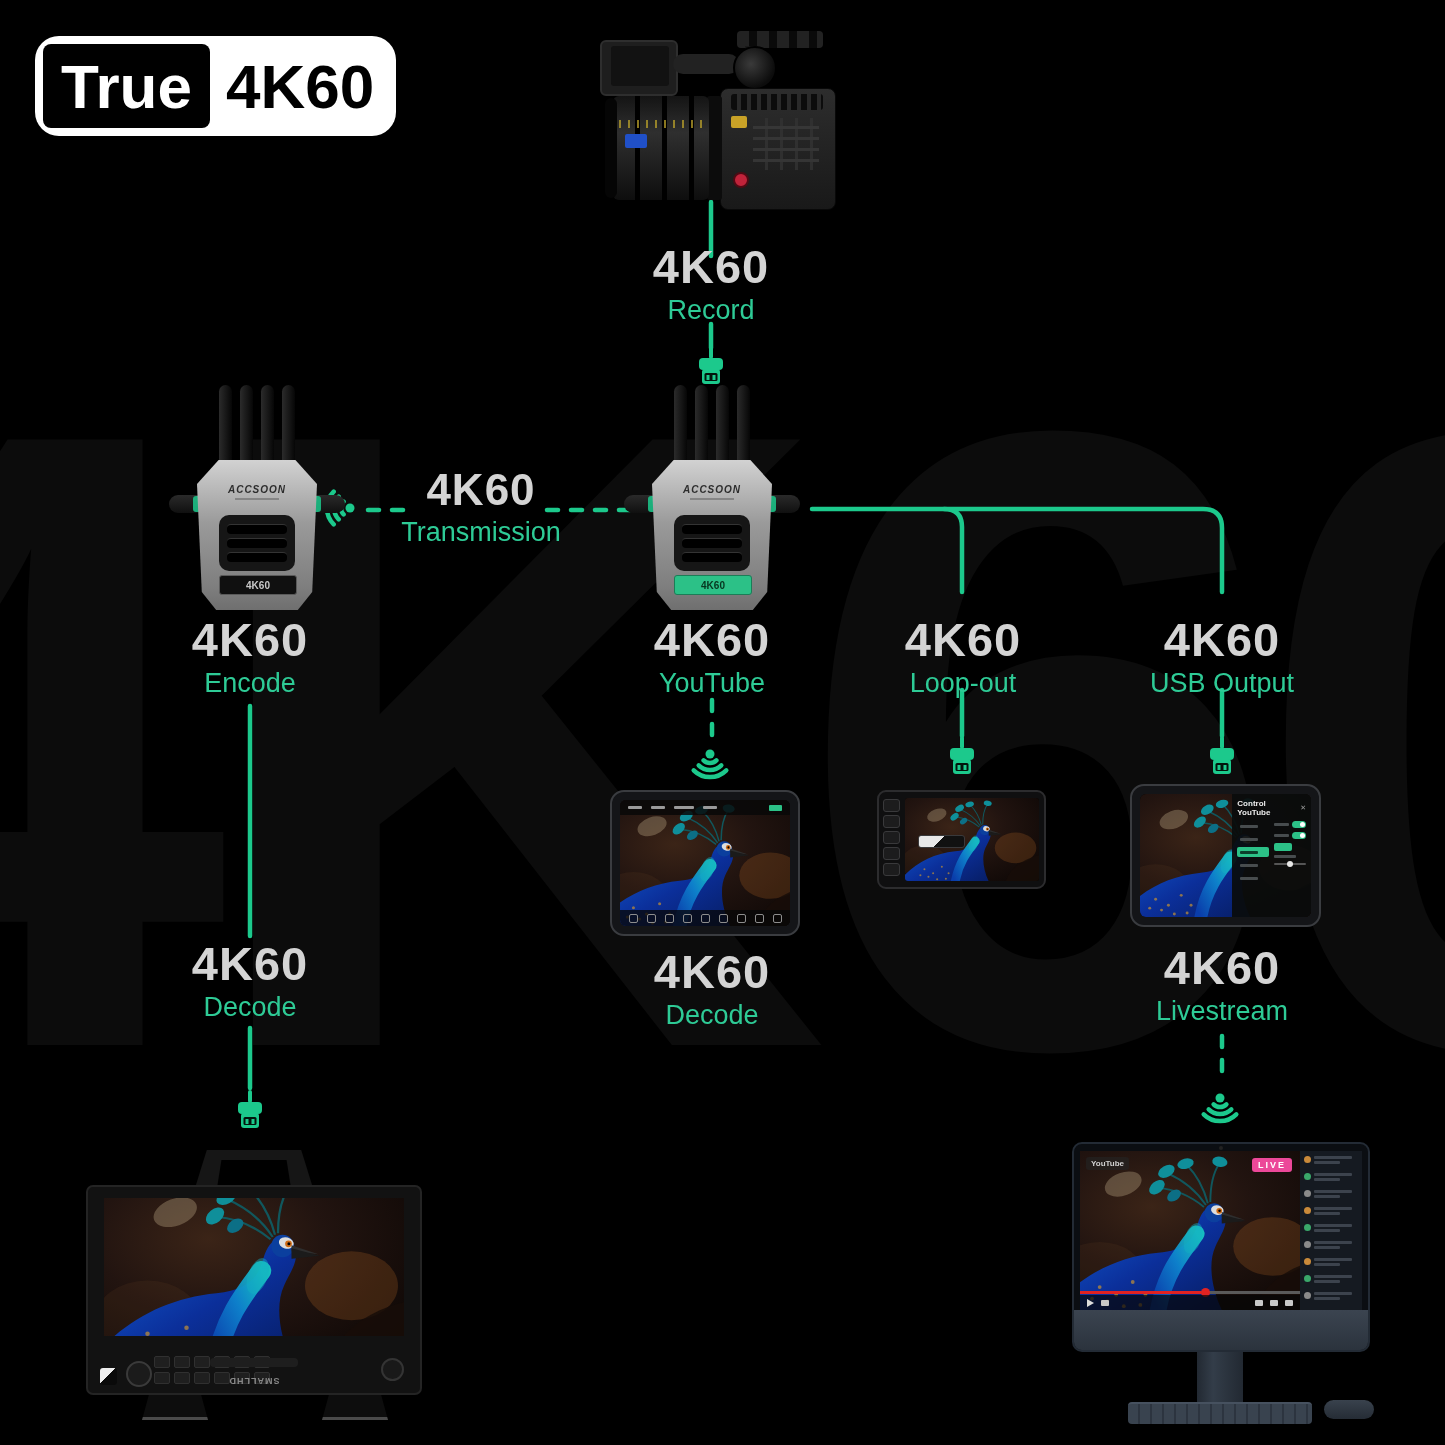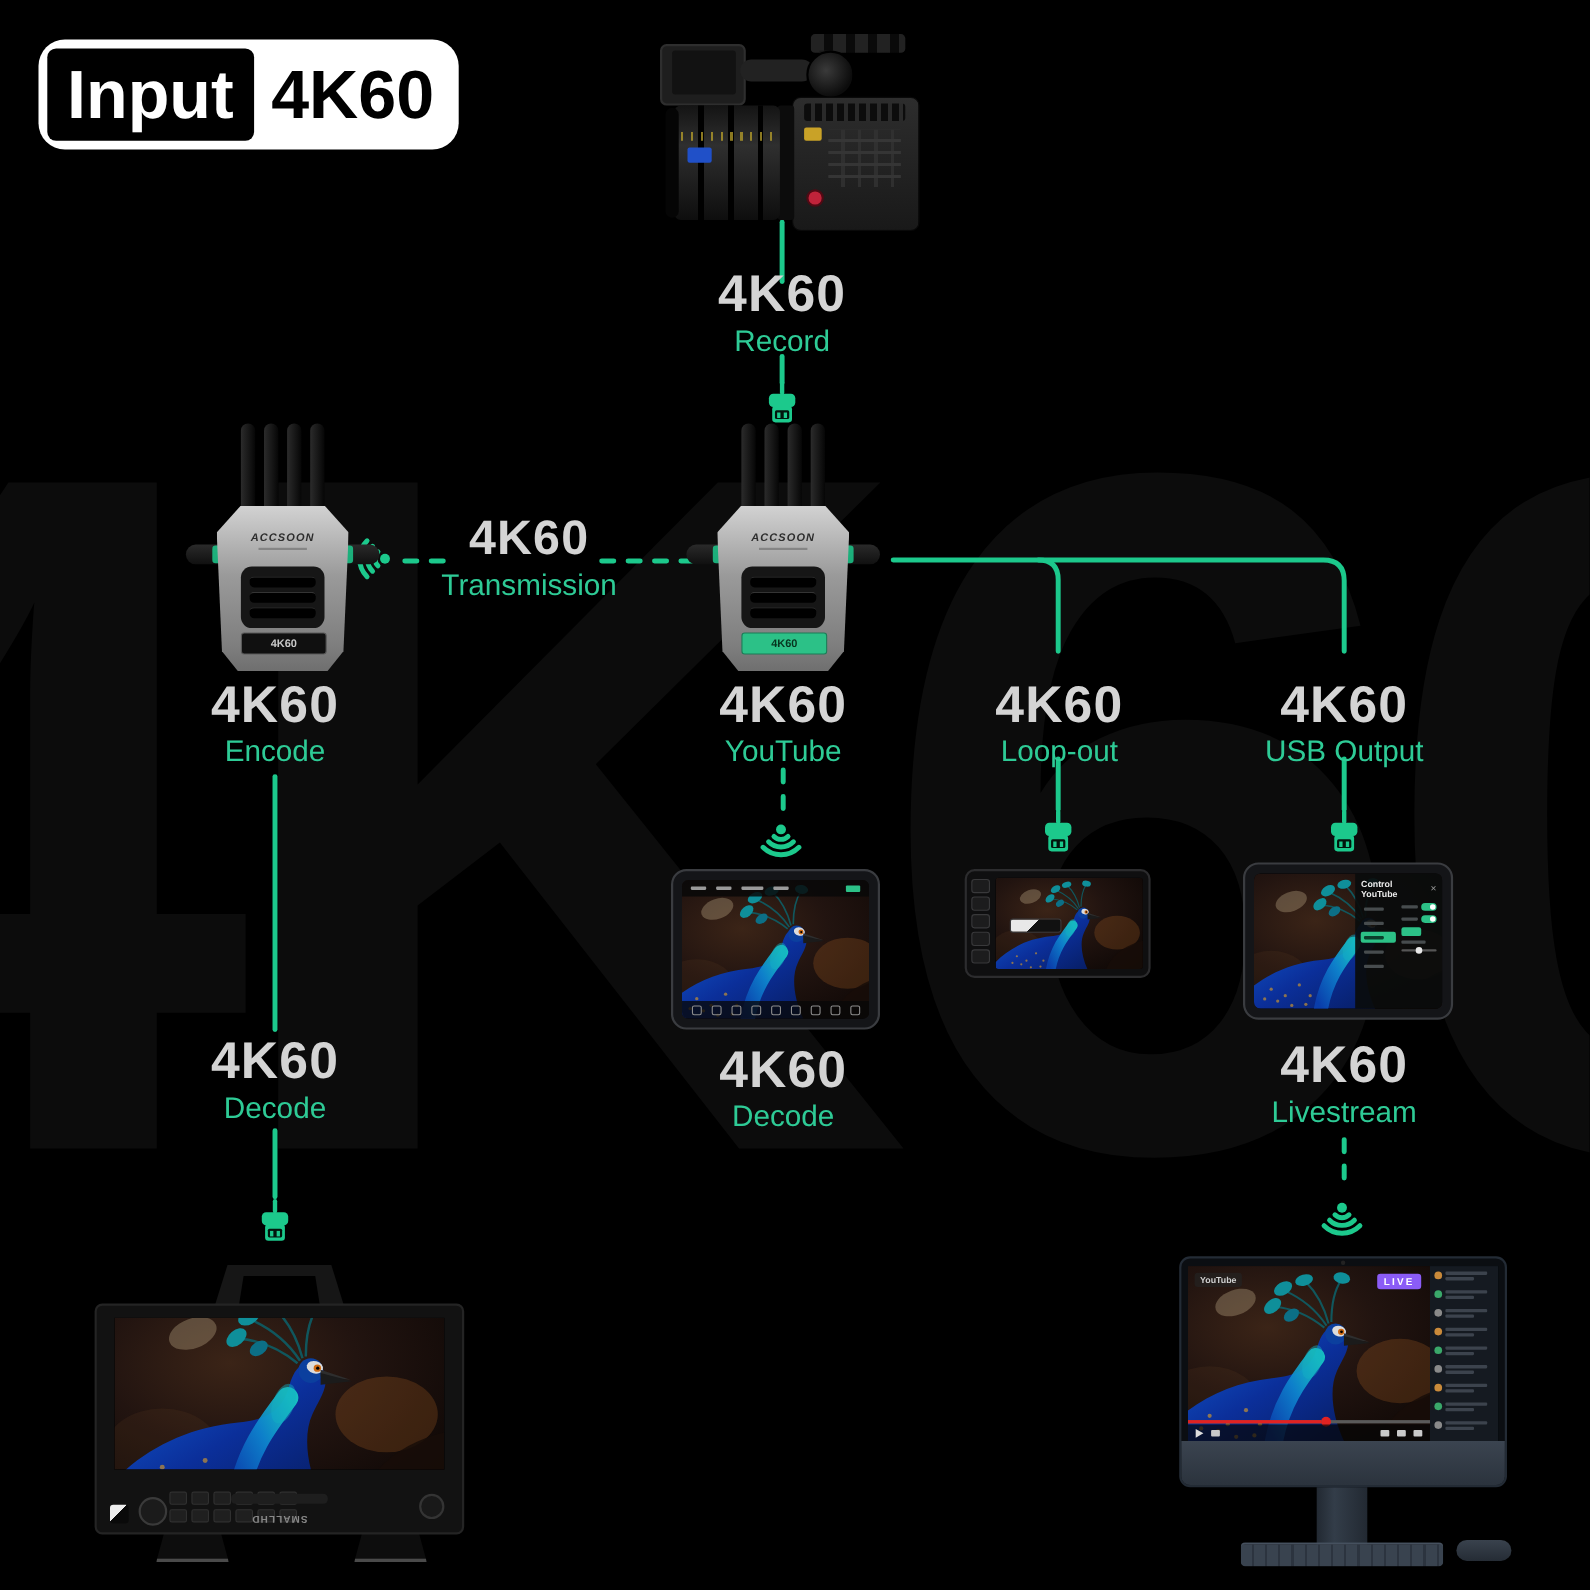--- a/index.html
+++ b/index.html
@@ -110,21 +110,21 @@
   
   .imac{position:absolute;left:1072px;top:1142px;width:298px;height:210px;background:#0b0e12;
     border:2px solid #232b35;border-radius:10px;z-index:3;box-sizing:border-box;}
   .imac-cam{position:absolute;top:2px;left:50%;transform:translateX(-50%);width:4px;height:4px;border-radius:50%;background:#222;}
   .imac-screen{position:absolute;left:6px;right:6px;top:7px;bottom:40px;background:#05070a;overflow:hidden;}
   .imac-chin{position:absolute;left:0;right:0;bottom:0;height:40px;border-radius:0 0 8px 8px;
     background:linear-gradient(180deg,#3b4450,#2b333d);}
   .yt-video{position:absolute;left:0;top:0;bottom:0;width:78%;overflow:hidden;background:#000;}
   .yt-logo{position:absolute;left:6px;top:6px;z-index:3;background:rgba(35,35,35,.65);color:#d0d0d0;
     font-size:8px;font-weight:700;padding:2px 5px;border-radius:3px;}
-  .live{position:absolute;right:8px;top:7px;z-index:3;background:#8b5cf6;color:#fff;font-size:9px;
+  .live{position:absolute;right:8px;top:7px;z-index:3;background:#ec4899;color:#fff;font-size:9px;
     font-weight:700;letter-spacing:2px;padding:2px 6px;border-radius:3px;}
   .yt-progress{position:absolute;left:0;right:0;bottom:16px;height:3px;background:#5a5a5a;z-index:3;}
   .yt-progress .done{position:absolute;left:0;top:0;bottom:0;width:55%;background:#e02222;}
   .yt-progress .dot{position:absolute;left:55%;top:-3px;width:9px;height:9px;border-radius:50%;background:#e02222;}
   .yt-ctrl{position:absolute;left:0;right:0;bottom:0;height:15px;background:rgba(5,5,5,.7);z-index:3;
     display:flex;align-items:center;gap:7px;padding:0 7px;}
   .yt-play{width:0;height:0;border-left:7px solid #ddd;border-top:4px solid transparent;border-bottom:4px solid transparent;}
   .yt-ctrl i{display:block;width:8px;height:6px;background:#c9c9c9;border-radius:1px;}
   .yt-ctrl .sp{margin-left:auto;}
   .chat{position:absolute;right:0;top:0;bottom:0;width:22%;background:#151a21;z-index:2;padding:5px 4px;box-sizing:border-box;}
@@ -213,21 +213,21 @@
       <path d="M25.6,13.6 A9,9 0 0 0 25.6,26.4"></path>
       <path d="M20.7,8.7 A16,16 0 0 0 20.7,31.3"></path>
       <path d="M15.7,3.7 A23,23 0 0 0 15.7,36.3"></path>
     </g>
   </defs>
 </svg>
 
 <div class="watermark">4K60</div>
 
 <div class="logo">
-  <div class="true-box">Input</div>
+  <div class="true-box">True</div>
   <div class="suffix">4K60</div>
 </div>
 
 <svg class="lines" width="1445" height="1445" viewBox="0 0 1445 1445">
   <g stroke="#1cc98c" stroke-width="4.5" fill="none" stroke-linecap="round">
     <path d="M711,202 V256"></path>
     <path d="M711,324 V348"></path>
     <path d="M812,509 L1203,509 Q1222,509 1222,528 L1222,592"></path>
     <path d="M944,509 Q962,509 962,527 L962,592"></path>
     <path d="M962,690 V736"></path>

